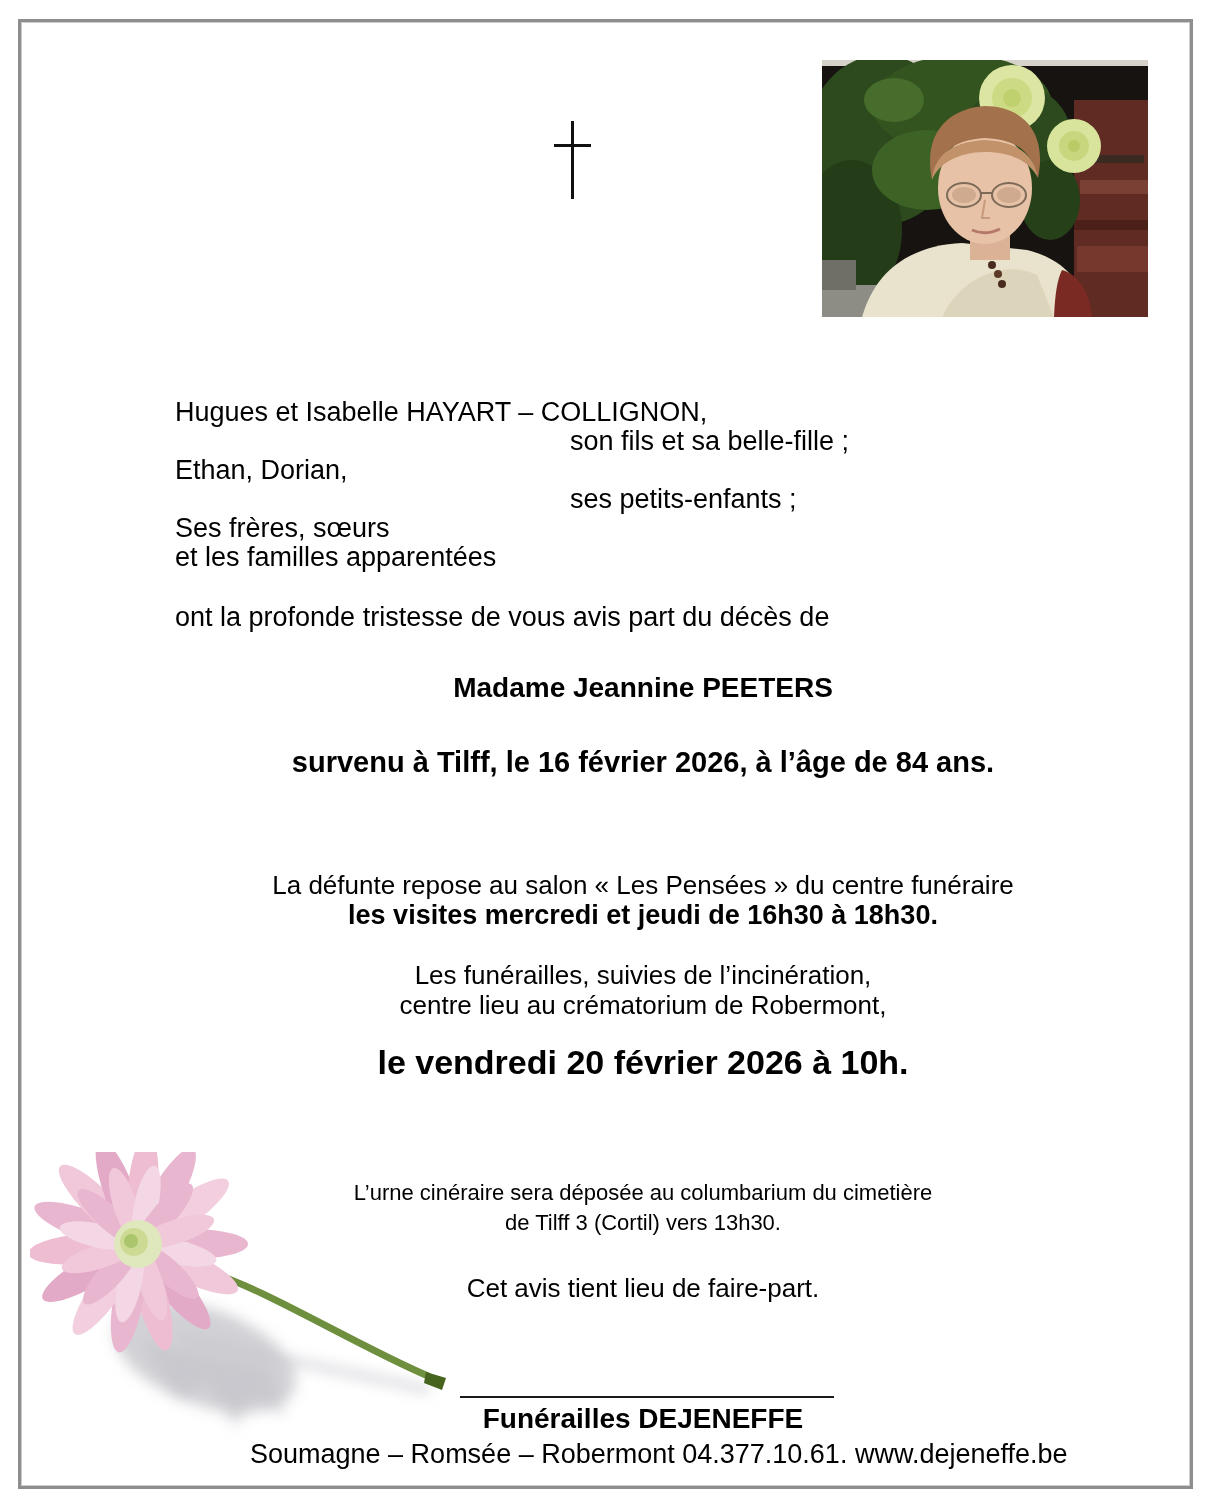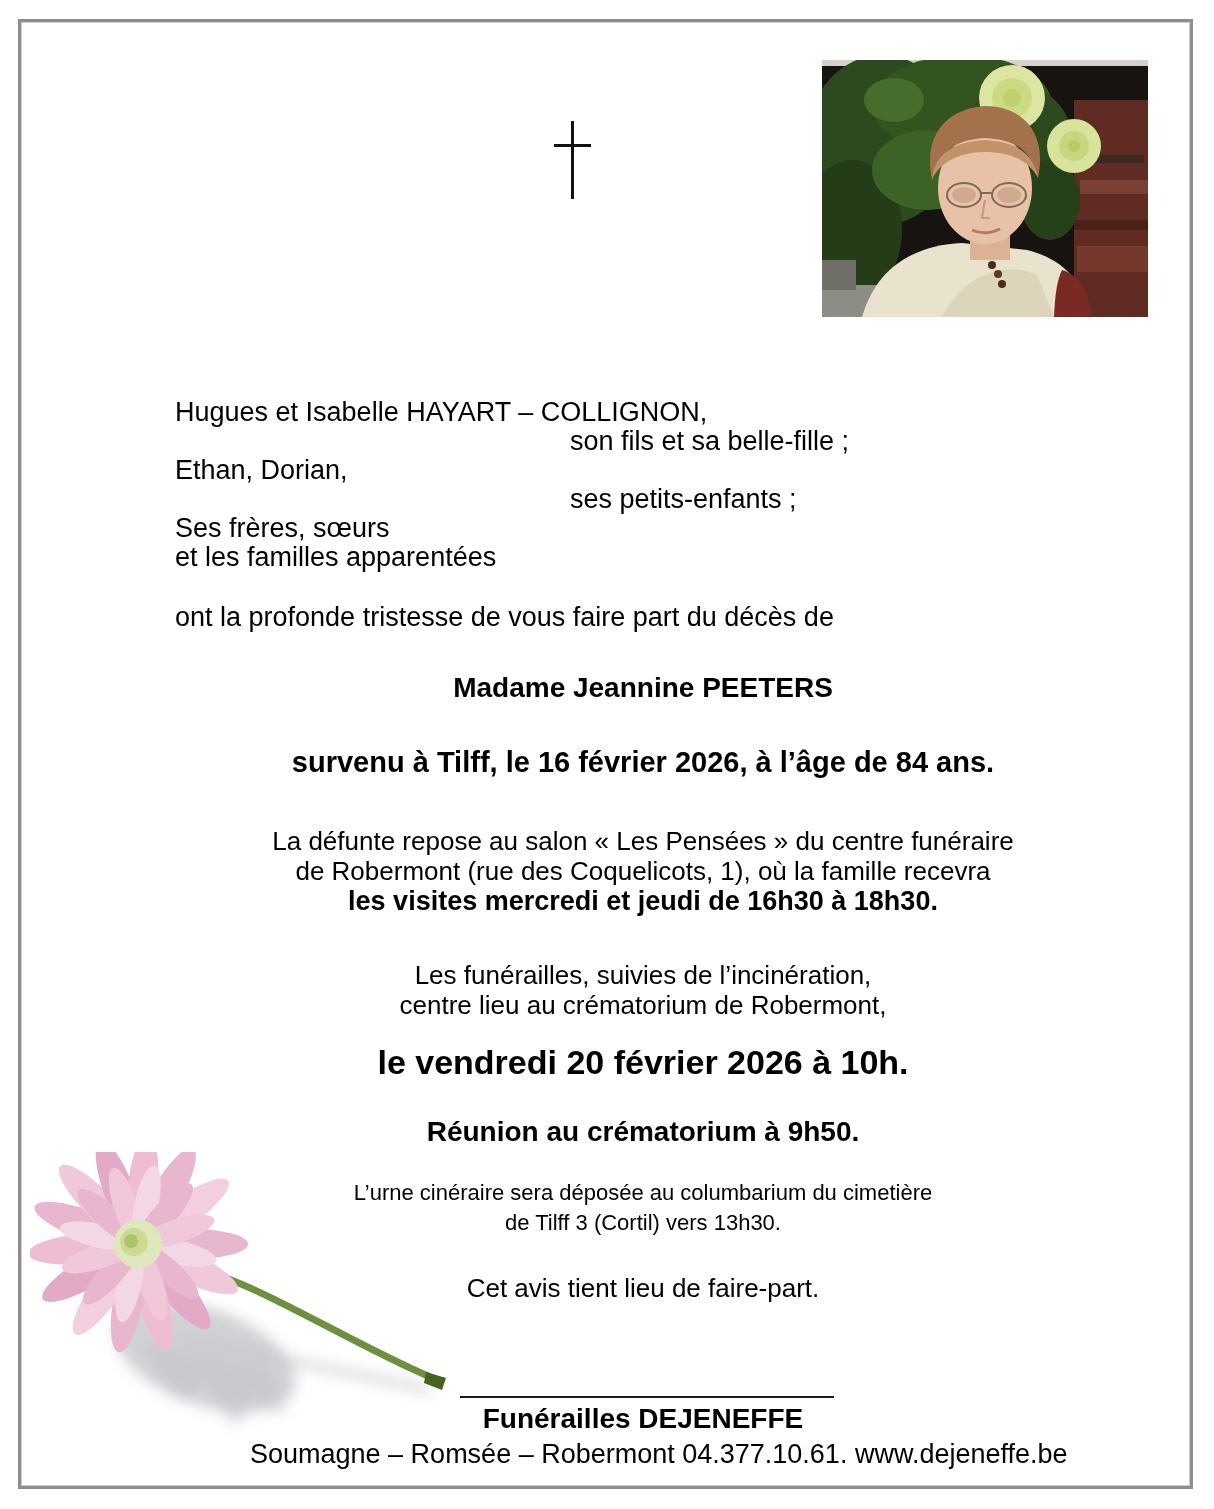--- a/index.html
+++ b/index.html
@@ -26,21 +26,21 @@
 
   .family-block{position:absolute;left:175px;top:398px;width:720px;font-size:27px;line-height:29px;white-space:nowrap;}
   .family-line{height:29px;}
   .family-line.indent{margin-left:395px;}
 
   .announce{position:absolute;left:175px;top:602px;width:860px;font-size:27px;line-height:30px;white-space:nowrap;}
 
   .centercol{position:absolute;left:250px;width:786px;text-align:center;white-space:nowrap;}
   .title{top:664px;font-size:28px;line-height:48px;font-weight:bold;}
   .survenu{top:746px;font-size:29px;line-height:32px;font-weight:bold;text-align:center;}
-  .para1{top:826px;font-size:26px;line-height:30px;}
+  .para1{top:870px;font-size:26px;line-height:30px;}
   .para1 .bold-line{font-weight:bold;font-size:27px;}
   .para2{top:960px;font-size:26px;line-height:30px;}
   .bigdate{top:1042px;font-size:34px;line-height:40px;font-weight:bold;}
   .reunion{top:1117px;font-size:28px;line-height:30px;font-weight:bold;}
   .urn{top:1178px;font-size:22px;line-height:30px;}
   .notice{top:1273px;font-size:26px;line-height:30px;}
 
   .footer-rule{position:absolute;left:460px;top:1396px;width:374px;height:2px;background:#1a1a1a;}
   .footer-name{top:1403px;font-size:28px;line-height:32px;font-weight:bold;}
   .footer-contact{top:1438px;font-size:27px;line-height:32px;}
@@ -118,40 +118,38 @@
 
   <div class="family-block">
     <div class="family-line">Hugues et Isabelle HAYART – COLLIGNON,</div>
     <div class="family-line indent">son fils et sa belle-fille ;</div>
     <div class="family-line">Ethan, Dorian,</div>
     <div class="family-line indent">ses petits-enfants ;</div>
     <div class="family-line">Ses frères, sœurs</div>
     <div class="family-line">et les familles apparentées</div>
   </div>
 
-  <div class="announce">ont la profonde tristesse de vous faire part du décès de</div>
+  <div class="announce">ont la profonde tristesse de vous avis part du décès de</div>
 
   <div class="centercol title">Madame Jeannine PEETERS</div>
 
   <div class="centercol survenu">survenu à Tilff, le 16 février 2026, à l’âge de 84 ans.</div>
 
   <div class="centercol para1">
     <div>La défunte repose au salon « Les Pensées » du centre funéraire</div>
-    <div>de Robermont (rue des Coquelicots, 1), où la famille recevra</div>
     <div class="bold-line">les visites mercredi et jeudi de 16h30 à 18h30.</div>
   </div>
 
   <div class="centercol para2">
     <div>Les funérailles, suivies de l’incinération,</div>
     <div>centre lieu au crématorium de Robermont,</div>
   </div>
 
   <div class="centercol bigdate">le vendredi 20 février 2026 à 10h.</div>
 
-  <div class="centercol reunion">Réunion au crématorium à 9h50.</div>
 
   <div class="centercol urn">
     <div>L’urne cinéraire sera déposée au columbarium du cimetière</div>
     <div>de Tilff 3 (Cortil) vers 13h30.</div>
   </div>
 
   <div class="centercol notice">Cet avis tient lieu de faire-part.</div>
 
   <div class="flower">
     <svg width="430" height="300" viewBox="0 0 430 300" xmlns="http://www.w3.org/2000/svg">

